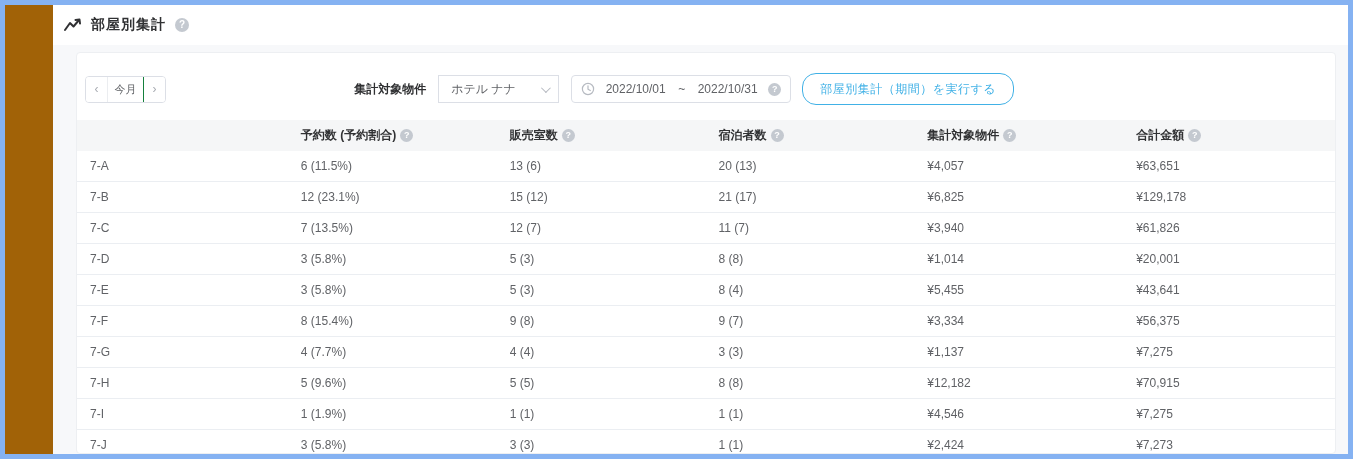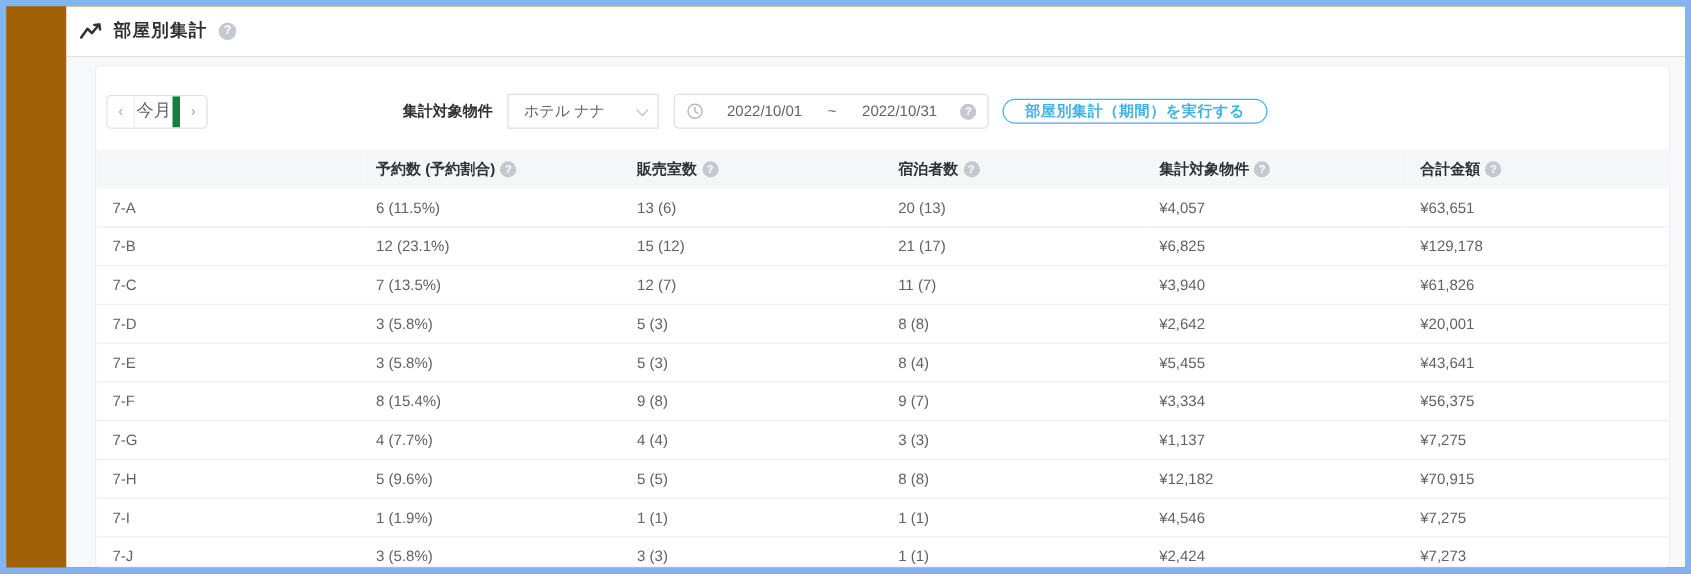--- a/index.html
+++ b/index.html
@@ -27,36 +27,36 @@
     color:#fff;font-size:9px;font-weight:bold;flex:0 0 auto;line-height:1;}
   .help-dot.lg{width:14px;height:14px;font-size:10px;}
 
   .content{background:var(--outer-bg);height:calc(100% - 40px);padding:7px 12px 0 23px;}
   .panel{background:#fff;border:1px solid #edeff2;border-radius:4px;height:100%;padding-top:22px;overflow:hidden;}
 
   .controls{display:flex;align-items:center;padding:0 8px;height:28px;}
   .pager{display:inline-flex;border:1px solid var(--border-gray);border-radius:4px;overflow:hidden;background:#fff;height:27px;}
   .pager > *{display:flex;align-items:center;justify-content:center;background:#fff;border:none;cursor:pointer;}
   .pager-prev,.pager-next{width:21px;color:#a7abb2;font-size:12px;}
-  .pager-label{width:37px;font-size:14px;color:var(--text-mid);border-left:1px solid #ebedf0;border-right:6px solid #15803d;}
+  .pager-label{width:37px;font-size:11px;color:var(--text-mid);border-left:1px solid #ebedf0;border-right:1px solid #15803d;}
 
   .ctrl-group{margin-left:auto;margin-right:313px;display:flex;align-items:center;}
   .prop-label{font-size:12px;font-weight:bold;color:var(--text-dark);margin-right:12px;}
   .select{width:121px;height:28px;border:1px solid var(--border-gray);border-radius:0;background:#fff;
     display:flex;align-items:center;justify-content:space-between;padding:0 10px 0 12px;cursor:pointer;}
   .select-value{font-size:12px;color:var(--text-mid);}
   .caret{width:7px;height:7px;border-right:1.5px solid #b6bac1;border-bottom:1.5px solid #b6bac1;
     transform:rotate(45deg) translateY(-2px);}
-  .datebox{width:252px;height:28px;border:1px solid var(--border-gray);border-radius:4px;background:#fff;
+  .datebox{width:220px;height:28px;border:1px solid var(--border-gray);border-radius:4px;background:#fff;
     display:flex;align-items:center;margin-left:12px;padding:0 9px;gap:0;}
   .clock-icon{flex:0 0 auto;display:flex;}
   .date-input{flex:1;text-align:center;font-size:12px;color:var(--text-mid);border:none;background:transparent;cursor:text;}
   .date-sep{font-size:12px;color:var(--text-mid);padding:0 2px;}
-  .run-button{margin-left:11px;height:20px;padding:0 17px;border:1px solid var(--accent-blue);
-    border-radius:14px;background:#fff;color:var(--accent-blue);font-size:12px;font-weight:bold;
+  .run-button{margin-left:11px;height:32px;padding:0 17px;border:1px solid var(--accent-blue);
+    border-radius:14px;background:#fff;color:var(--accent-blue);font-size:12px;font-weight:normal;
     letter-spacing:.5px;cursor:pointer;white-space:nowrap;}
 
   table{width:100%;border-collapse:collapse;margin-top:17px;table-layout:fixed;}
   col.c-room{width:17%;}
   thead th{background:var(--header-bg);font-size:12px;font-weight:bold;color:var(--text-dark);
     text-align:left;padding:7px 10px;height:28px;white-space:nowrap;}
   thead th:first-child{padding-left:13px;}
   thead th .th-inner{display:inline-flex;align-items:center;gap:4px;}
   tbody td{font-size:12px;color:var(--text-mid);padding:8px 10px;height:29px;
     border-bottom:1px solid var(--row-border);white-space:nowrap;}
@@ -170,21 +170,21 @@
               <td>12 (7)</td>
               <td>11 (7)</td>
               <td>¥3,940</td>
               <td>¥61,826</td>
             </tr>
             <tr>
               <td>7-D</td>
               <td>3 (5.8%)</td>
               <td>5 (3)</td>
               <td>8 (8)</td>
-              <td>¥2,642</td>
+              <td>¥1,014</td>
               <td>¥20,001</td>
             </tr>
             <tr>
               <td>7-E</td>
               <td>3 (5.8%)</td>
               <td>5 (3)</td>
               <td>8 (4)</td>
               <td>¥5,455</td>
               <td>¥43,641</td>
             </tr>

